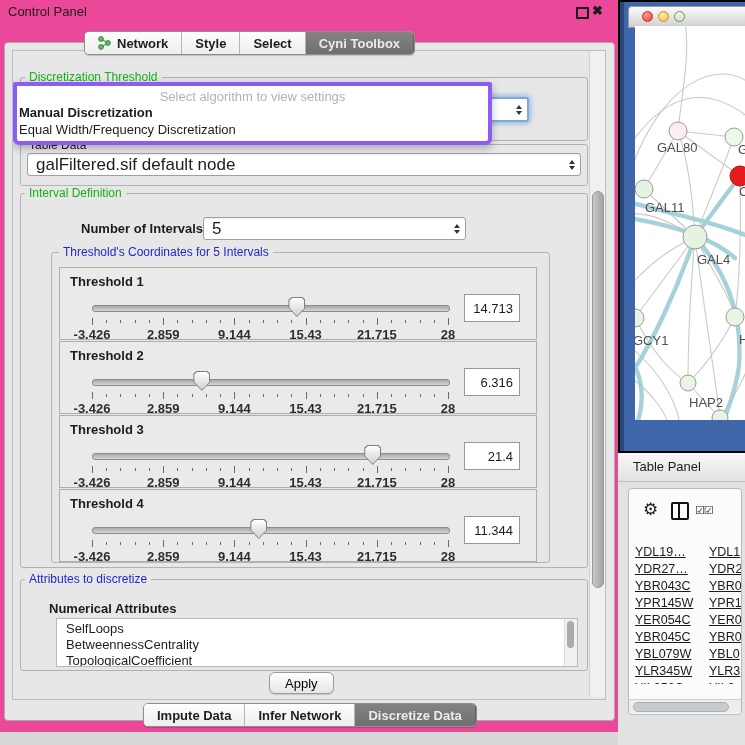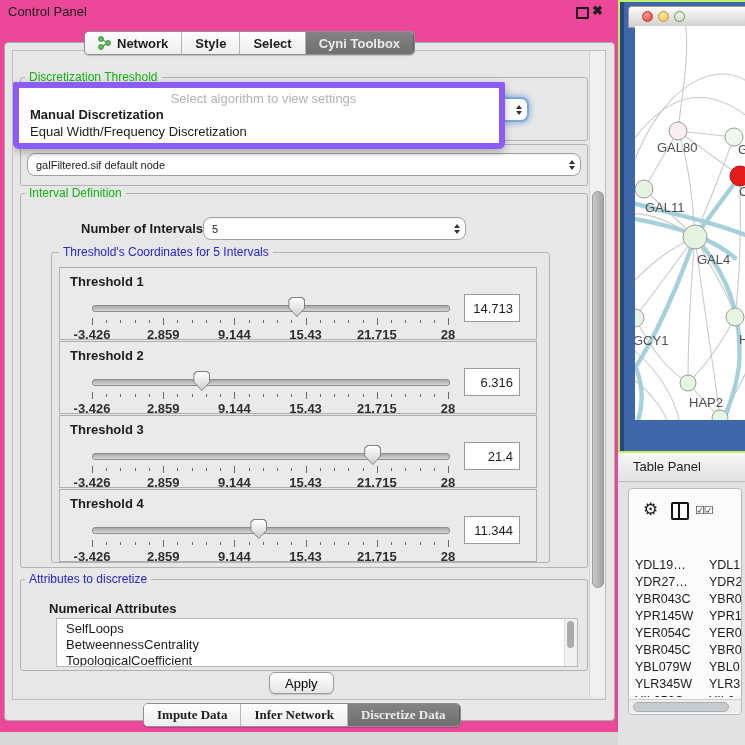--- a/index.html
+++ b/index.html
@@ -11,39 +11,39 @@
   .cp-title{position:absolute;left:8px;top:4px;font-size:13px;}
   .float-icon{position:absolute;left:576px;top:7px;width:9px;height:8px;border:2px solid #1a1a1a;border-radius:1px;}
   .close-icon{position:absolute;left:592px;top:3px;font-size:13px;font-weight:bold;}
   .tab-pane{position:absolute;left:4px;top:42px;width:609px;height:677px;border:1px solid #ababab;border-radius:4px;background:#e7e7e7;}
   
   .segbar{position:absolute;display:flex;height:22px;border:1px solid #8f8f8f;border-radius:5px;overflow:hidden;background:#f6f6f6;box-shadow:0 1px 1px rgba(0,0,0,.18);z-index:6;}
   .seg{display:flex;align-items:center;gap:5px;padding:0 13px;font-size:13px;font-weight:600;color:#1d1d1d;background:linear-gradient(#fdfdfd,#eeeeee);border-right:1px solid #b5b5b5;cursor:default;}
   .seg:last-child{border-right:none;}
   .seg.active{background:linear-gradient(#838383,#6f6f6f);color:#ececec;border-right:1px solid #5f5f5f;}
   #top-tabs{left:84px;top:31px;}
-  #bottom-tabs{left:143px;top:703px;font-family:Liberation Serif, serif;}
+  #bottom-tabs{left:143px;top:703px;}
   
   .scroll-pane{position:absolute;left:12px;top:50px;width:592px;height:648px;border:1px solid #bdbdbd;background:#e7e7e7;overflow:hidden;}
   .vscroll{position:absolute;right:0;top:0;width:15px;height:646px;background:#f0f0f0;border-left:1px solid #d2d2d2;}
   .vscroll .vthumb{position:absolute;left:2px;top:140px;width:10px;height:395px;border-radius:6px;background:linear-gradient(90deg,#c9c9c9,#a3a3a3);border:1px solid #9a9a9a;}
   
   .group{position:absolute;border:1px solid #b2b2b2;border-radius:3px;}
   .group-title{position:absolute;background:#e7e7e7;padding:0 4px;font-size:12px;white-space:nowrap;z-index:2;}
   .t-green{color:#12b412;}
   .t-blue{color:#2525cc;}
   
-  .combo{position:absolute;background:#fff;border:1px solid #9f9f9f;border-radius:8px;font-size:11px;display:flex;align-items:center;box-shadow:inset 0 1px 1px rgba(0,0,0,.06);}
+  .combo{position:absolute;background:#fff;border:1px solid #9f9f9f;border-radius:3px;font-size:17px;display:flex;align-items:center;box-shadow:inset 0 1px 1px rgba(0,0,0,.06);}
   .combo .cvalue{flex:1;padding:0 8px;white-space:nowrap;overflow:hidden;}
   .combo .stepper{width:16px;display:flex;flex-direction:column;align-items:center;justify-content:center;gap:2px;}
   .arr-up{width:0;height:0;border-left:3.5px solid transparent;border-right:3.5px solid transparent;border-bottom:4px solid #333;}
   .arr-dn{width:0;height:0;border-left:3.5px solid transparent;border-right:3.5px solid transparent;border-top:4px solid #333;}
   .combo.focused{border:2px solid #7da9dd;box-shadow:0 0 5px 2px rgba(110,160,220,.6);}
   
-  .popup{position:absolute;left:0;top:31px;width:471px;height:55px;background:#fff;border:6px solid #8b5cf6;border-radius:2px 2px 6px 6px;box-shadow:0 3px 9px rgba(0,0,0,.28);z-index:10;padding-left:9px;}
+  .popup{position:absolute;left:0;top:31px;width:471px;height:55px;background:#fff;border:4px solid #8b5cf6;border-radius:2px 2px 6px 6px;box-shadow:0 3px 9px rgba(0,0,0,.28);z-index:10;}
   .popup .ph{margin-top:3px;text-align:center;font-size:13px;color:#b2b2b2;}
   .popup .opt{font-size:13px;padding:1px 2px;white-space:nowrap;}
   .popup .opt.first{font-weight:bold;}
   
   .tpanel{position:absolute;left:46px;width:476px;height:71px;border:1px solid #aeaeae;background:#eaeaea;}
   .tpanel .tlabel{position:absolute;left:10px;top:6px;font-size:13px;font-weight:bold;}
   .trackwrap{position:absolute;left:32px;top:26px;width:356px;height:40px;}
   .track{position:absolute;left:0;top:11px;width:356px;height:5px;border-radius:3px;background:linear-gradient(#a8a8a8,#d6d6d6);border:1px solid #8d8d8d;}
   .thumb{position:absolute;top:3px;width:17px;height:20px;z-index:2;}
   .thumb .sh-o{position:absolute;inset:0;background:#808080;clip-path:polygon(18% 0,82% 0,100% 14%,100% 55%,50% 100%,0 55%,0 14%);}
@@ -54,40 +54,40 @@
   .tick-labels{position:absolute;left:0;top:33px;width:356px;height:10px;}
   .tick-labels span{position:absolute;top:0;transform:translateX(-50%);font-size:13px;font-weight:bold;color:#2e2e2e;white-space:nowrap;}
   .valbox{position:absolute;left:404px;top:26px;width:56px;height:28px;background:#fff;border:1px solid #989898;font-size:13px;line-height:28px;text-align:right;padding-right:6px;box-sizing:border-box;}
   
   .attr-list{position:absolute;background:#fff;border:1px solid #b8b8b8;overflow:hidden;}
   .attr-list .list-item{font-size:13px;line-height:16px;padding-left:9px;white-space:nowrap;}
   .list-vscroll{position:absolute;right:0;top:0;width:12px;height:100%;background:#f1f1f1;border-left:1px solid #ddd;}
   .list-vscroll .vthumb{position:absolute;left:2px;top:2px;width:7px;height:27px;border-radius:4px;background:#ababab;}
   .aqua-btn{position:absolute;height:22px;padding:0 15px;font-size:13px;line-height:21px;background:linear-gradient(#ffffff,#e6e6e6);border:1px solid #9a9a9a;border-radius:6px;box-shadow:0 1px 1px rgba(0,0,0,.15);}
   
-  #right-region{position:absolute;left:618px;top:0;width:127px;height:590px;background:#bef264;}
+  #right-region{position:absolute;left:618px;top:0;width:127px;height:590px;background:#000000;}
   .net-window{position:absolute;left:2px;top:2px;width:125px;height:449px;background:#3e66a9;border-left:4px solid #27477e;box-sizing:border-box;}
   .net-titlebar{position:absolute;left:4px;top:4px;right:0;height:20px;background:linear-gradient(#fcfcfc,#cfcfcf);border:1px solid #9b9b9b;border-right:none;border-radius:4px 0 0 0;}
   .light{position:absolute;top:4px;width:11px;height:11px;border-radius:50%;box-sizing:border-box;}
   .light.red{left:13px;background:radial-gradient(circle at 35% 30%,#ff9a93,#e8443c);border:1px solid #b73229;}
   .light.yellow{left:29px;background:radial-gradient(circle at 35% 30%,#ffe9a8,#f3bf3e);border:1px solid #c2912a;}
   .light.green{left:45px;background:radial-gradient(circle at 35% 30%,#d2f0a8,#7fc244;);border:1px solid #5f9a30;}
   .net-canvas{position:absolute;left:11px;top:24px;width:114px;height:394px;background:#fff;overflow:hidden;}
   .table-panel-bar{position:absolute;left:0;top:453px;width:127px;height:28px;background:linear-gradient(#f7f7f7,#e2e2e2);border-bottom:1px solid #bdbdbd;}
   .tp-title{position:absolute;left:15px;top:6px;font-size:13px;}
   .table-panel-body{position:absolute;left:0;top:482px;width:127px;height:263px;background:#e2e2e2;}
   .tp-card{position:absolute;left:10px;top:6px;width:112px;height:225px;background:#fbfbfb;border:1px solid #b9b9b9;border-radius:4px;overflow:hidden;}
   .gear{position:absolute;left:14px;top:10px;font-size:17px;color:#1c1c1c;font-family:"DejaVu Sans",sans-serif;}
   .cols-icon{position:absolute;left:42px;top:13px;width:14px;height:14px;border:2px solid #111;border-radius:2px;}
   .cols-icon::after{content:"";position:absolute;left:5px;top:0;width:2px;height:100%;background:#111;}
   .checks{position:absolute;left:66px;top:15px;font-size:11px;letter-spacing:-1px;color:#222;font-family:"DejaVu Sans",sans-serif;}
   .tp-header{position:absolute;left:0;top:48px;width:112px;height:22px;display:flex;font-size:12px;}
   .th1{width:74px;background:#b9ddeb;border:1px solid #8fb6c8;box-sizing:border-box;text-align:center;line-height:20px;}
   .th2{flex:1;background:#e3e3e3;border-top:1px solid #b5b5b5;border-bottom:1px solid #b5b5b5;line-height:20px;padding-left:26px;overflow:hidden;white-space:nowrap;}
-  .tp-rows{position:absolute;left:0;top:68px;width:112px;height:140px;overflow:hidden;}
+  .tp-rows{position:absolute;left:0;top:55px;width:112px;height:140px;overflow:hidden;text-decoration:underline;}
   .trow{display:flex;height:17px;font-size:12.5px;line-height:17px;}
   .tc1{width:74px;padding-left:6px;box-sizing:border-box;white-space:nowrap;overflow:hidden;}
   .tc2{flex:1;padding-left:6px;white-space:nowrap;overflow:hidden;}
   .hscroll{position:absolute;left:0;top:210px;width:112px;height:13px;background:#ededed;border-top:1px solid #cfcfcf;}
   .hscroll .hthumb{position:absolute;left:4px;top:2px;width:94px;height:8px;border-radius:5px;background:#c6cbcf;border:1px solid #a9aeb2;}
   svg text{font-family:"Liberation Sans",sans-serif;font-size:13px;fill:#4f4f4f;}
   .net-icon{width:14px;height:14px;}
 </style>
 </head>
 <body>

